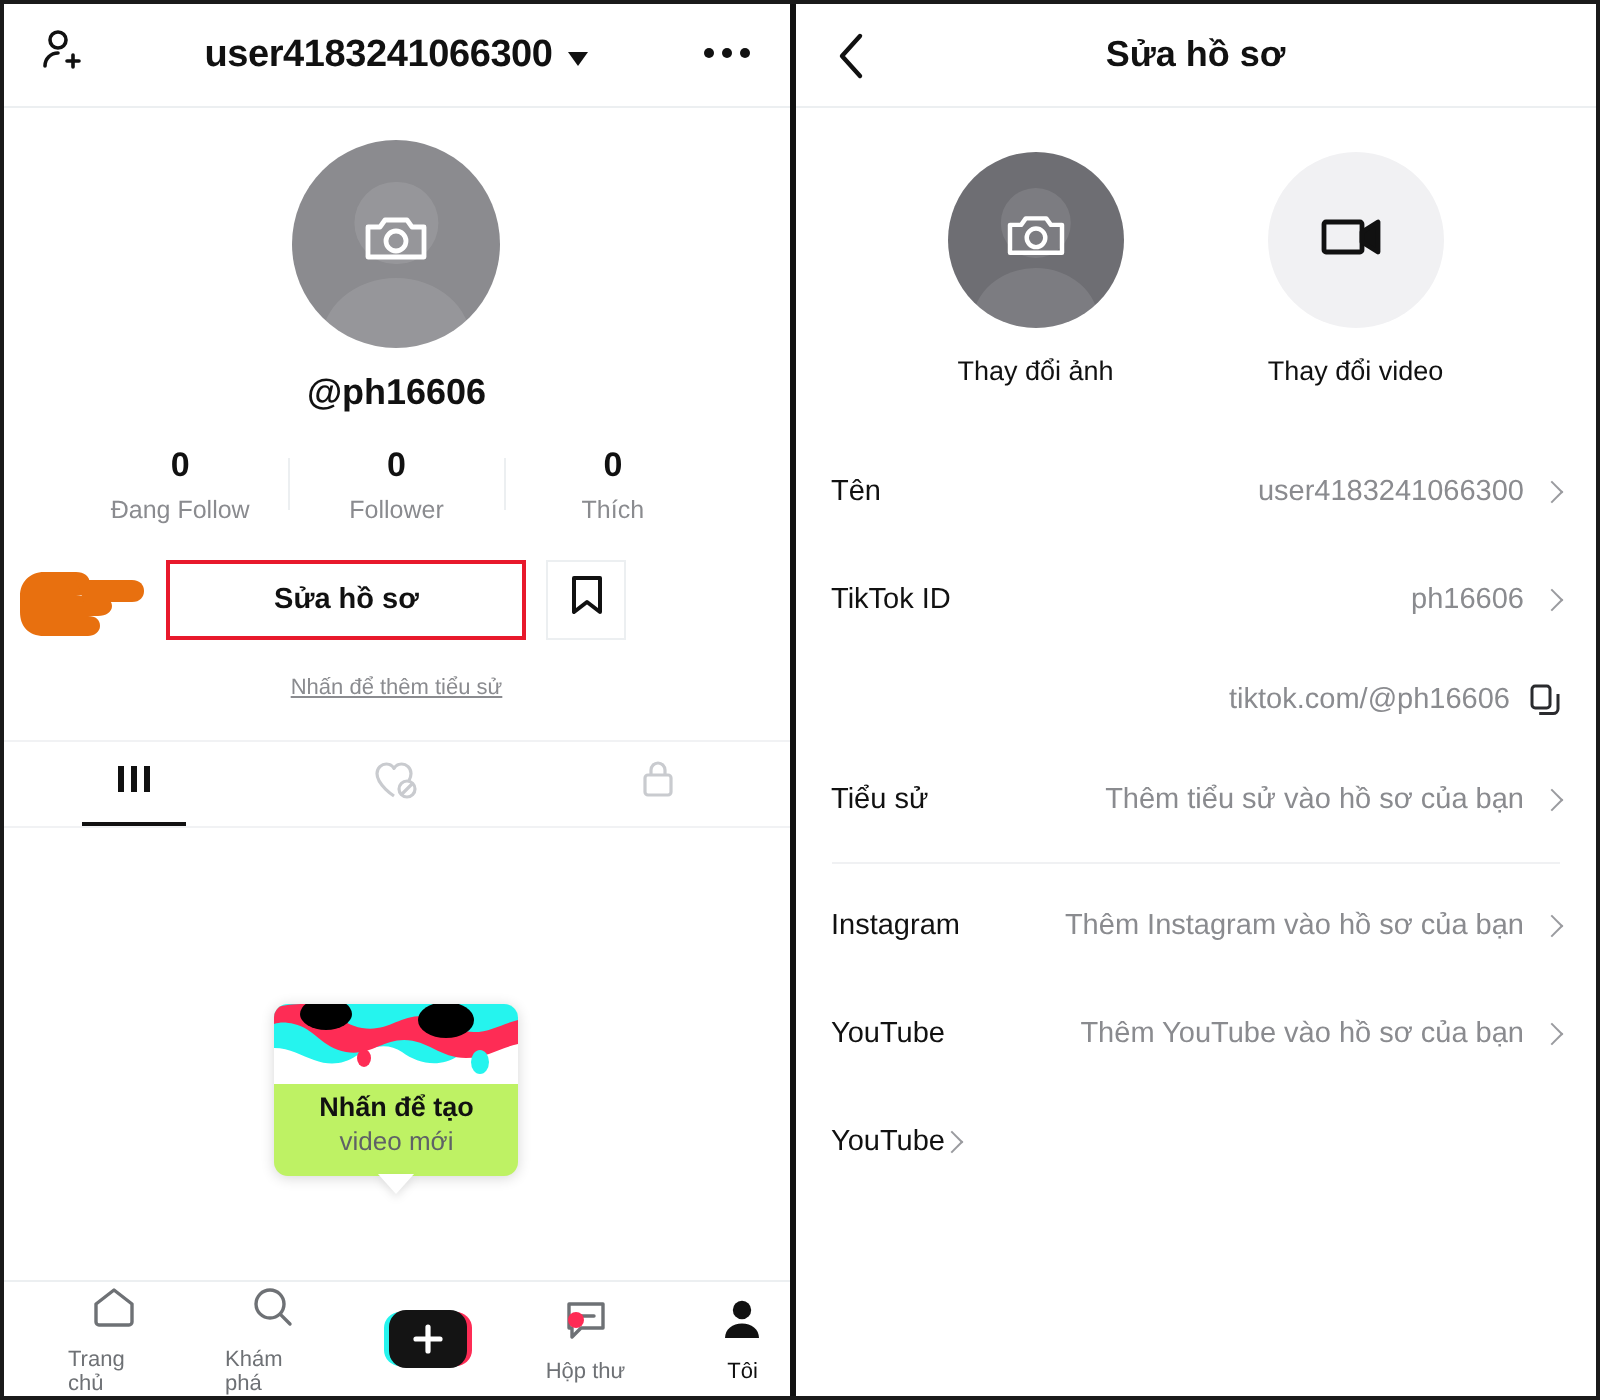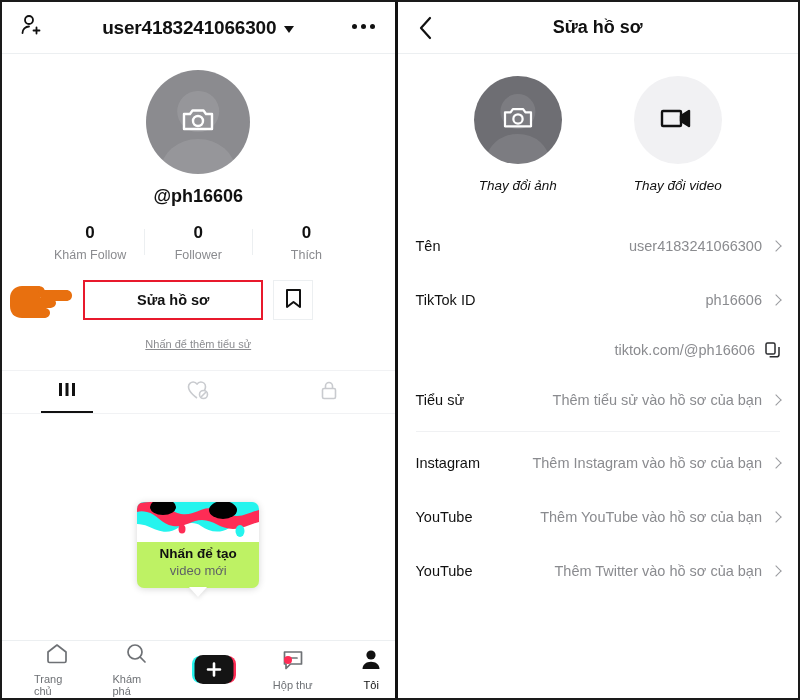--- a/index.html
+++ b/index.html
@@ -180,21 +180,20 @@
     position: relative; height: 52px; display: flex;
     align-items: center; justify-content: center;
     border-bottom: 1px solid #eceff1;
   }
   .rheader .back { position: absolute; left: 20px; top: 14px; cursor: pointer; }
   .rheader .rtitle { font-size: 18px; font-weight: bold; color: #111; }
 
   .media-row {
     display: flex; justify-content: center; gap: 72px;
     margin-top: 22px;
-    font-style: italic;
   }
   .media-item { display: flex; flex-direction: column; align-items: center; cursor: pointer; }
   .media-circle {
     width: 88px; height: 88px; border-radius: 50%;
     position: relative; overflow: hidden;
     display: flex; align-items: center; justify-content: center;
   }
   .media-circle.photo { background: #6e6e73; }
   .media-circle.video { background: #f1f1f3; }
   .media-label { margin-top: 14px; font-size: 13.5px; color: #111; }
@@ -254,21 +253,21 @@
           </svg>
         </span>
       </div>
     </div>
 
     <div class="handle">@ph16606</div>
 
     <div class="stats">
       <div class="stat">
         <div class="num">0</div>
-        <div class="lbl">Khám Follow</div>
+        <div class="lbl">Đang Follow</div>
       </div>
       <div class="stat">
         <div class="num">0</div>
         <div class="lbl">Follower</div>
       </div>
       <div class="stat">
         <div class="num">0</div>
         <div class="lbl">Thích</div>
       </div>
     </div>
@@ -474,20 +473,19 @@
       </div>
 
       <div class="row">
         <span class="rlabel">YouTube</span>
         <span class="rvalue">Thêm YouTube vào hồ sơ của bạn</span>
         <span class="chev"></span>
       </div>
 
       <div class="row">
         <span class="rlabel">YouTube</span>
-        <span class="rvalue">Thêm Twitter vào hồ sơ của bạn</span>
         <span class="chev"></span>
       </div>
 
     </div>
   </div>
 
 </div>
 
 </body></html>

